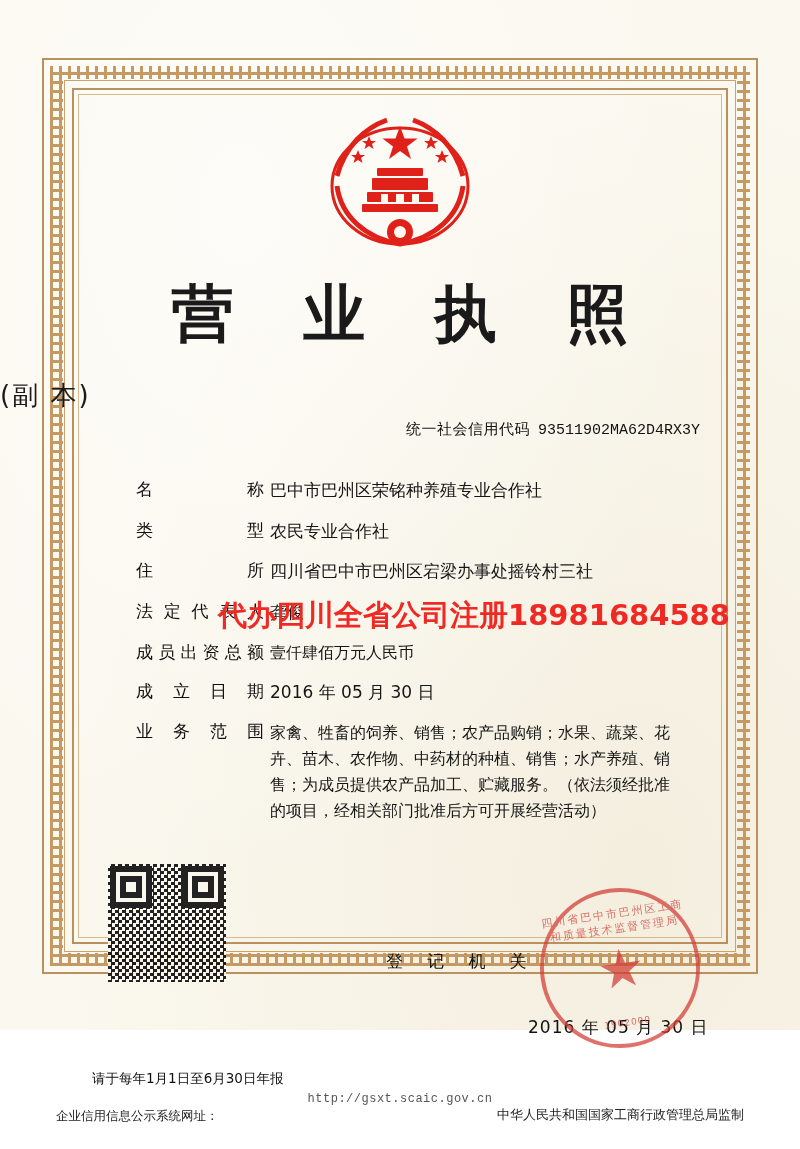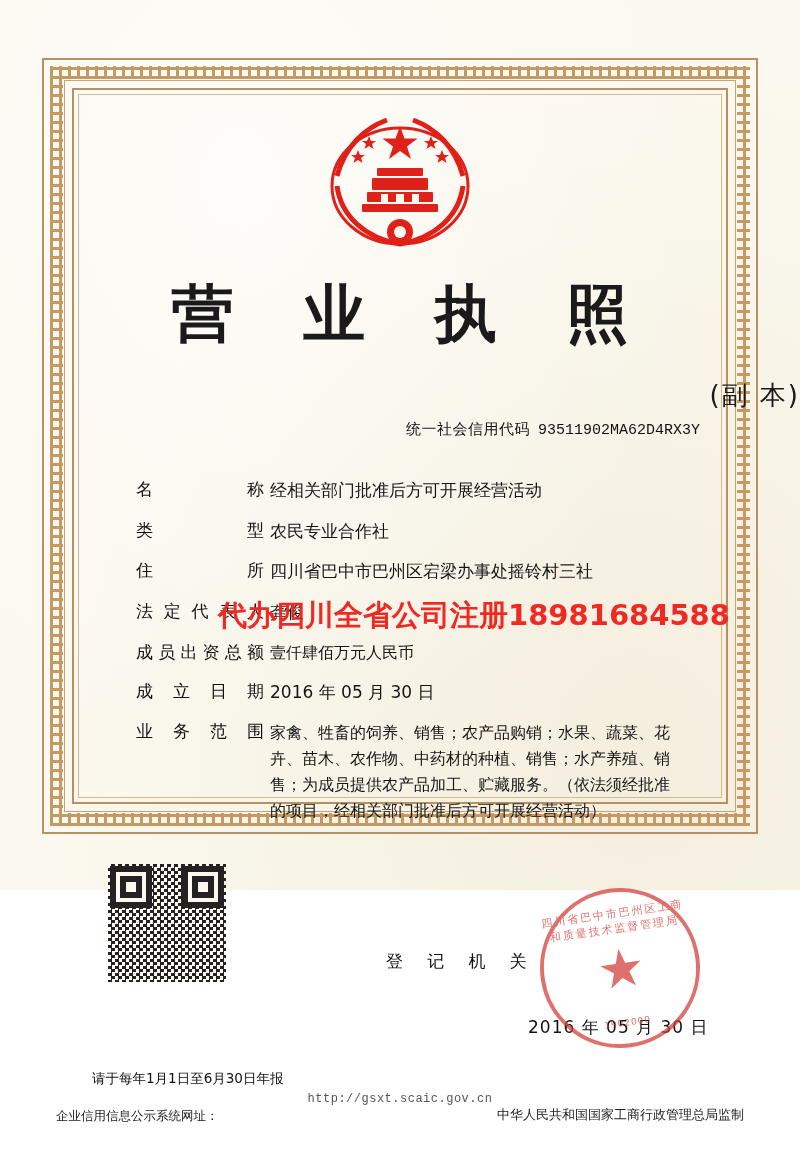--- a/index.html
+++ b/index.html
@@ -10,21 +10,21 @@
   body {
     width: 800px;
     height: 1149px;
     font-family: "Liberation Sans", sans-serif;
     overflow: hidden;
   }
 
   .page {
     position: relative;
     width: 800px;
-    height: 890px;
+    height: 1030px;
     background: #fbf8ef;
     background-image:
       radial-gradient(ellipse at 30% 20%, rgba(255,255,255,0.55), rgba(0,0,0,0) 60%),
       radial-gradient(ellipse at 80% 85%, rgba(236,228,205,0.5), rgba(0,0,0,0) 65%);
   }
 
   
   .frame-outer {
     position: absolute;
     left: 42px;
@@ -108,21 +108,21 @@
     font-size: 62px;
     letter-spacing: 24px;
     text-indent: 24px;
     color: #1a1a1a;
   }
   .doc-subtitle {
     position: absolute;
     left: 0;
     right: 0;
     top: 378px;
-    text-align: right;
+    text-align: left;
     font-family: "DejaVu Sans", sans-serif;
     font-size: 26px;
     letter-spacing: 2px;
     color: #1a1a1a;
   }
 
   .credit-code {
     position: absolute;
     right: 100px;
     top: 420px;
@@ -346,21 +346,21 @@
     <span>统一社会信用代码</span><span class="code-val">93511902MA62D4RX3Y</span>
   </div>
 
   <div class="fields">
 
     <div class="row">
       <div class="lab">
         <span>名</span>
         <span>称</span>
       </div>
-      <div class="val">经相关部门批准后方可开展经营活动</div>
+      <div class="val">巴中市巴州区荣铭种养殖专业合作社</div>
     </div>
 
     <div class="row">
       <div class="lab">
         <span>类</span>
         <span>型</span>
       </div>
       <div class="val">农民专业合作社</div>
     </div>
 

